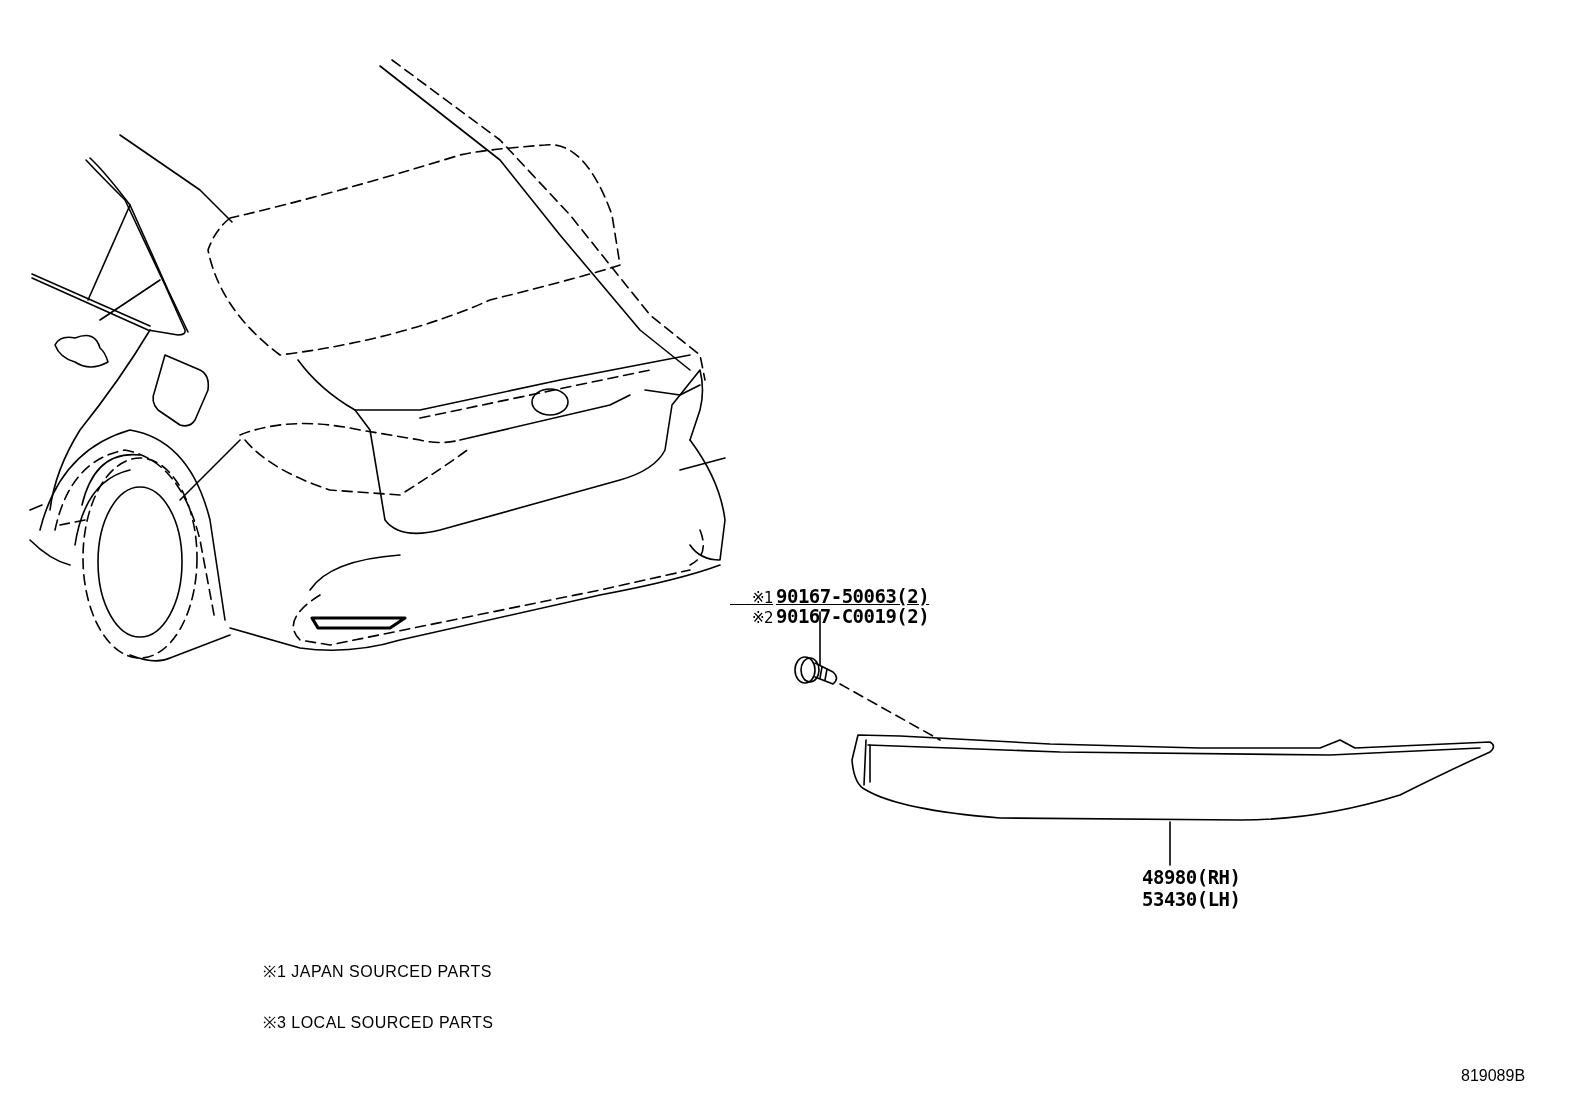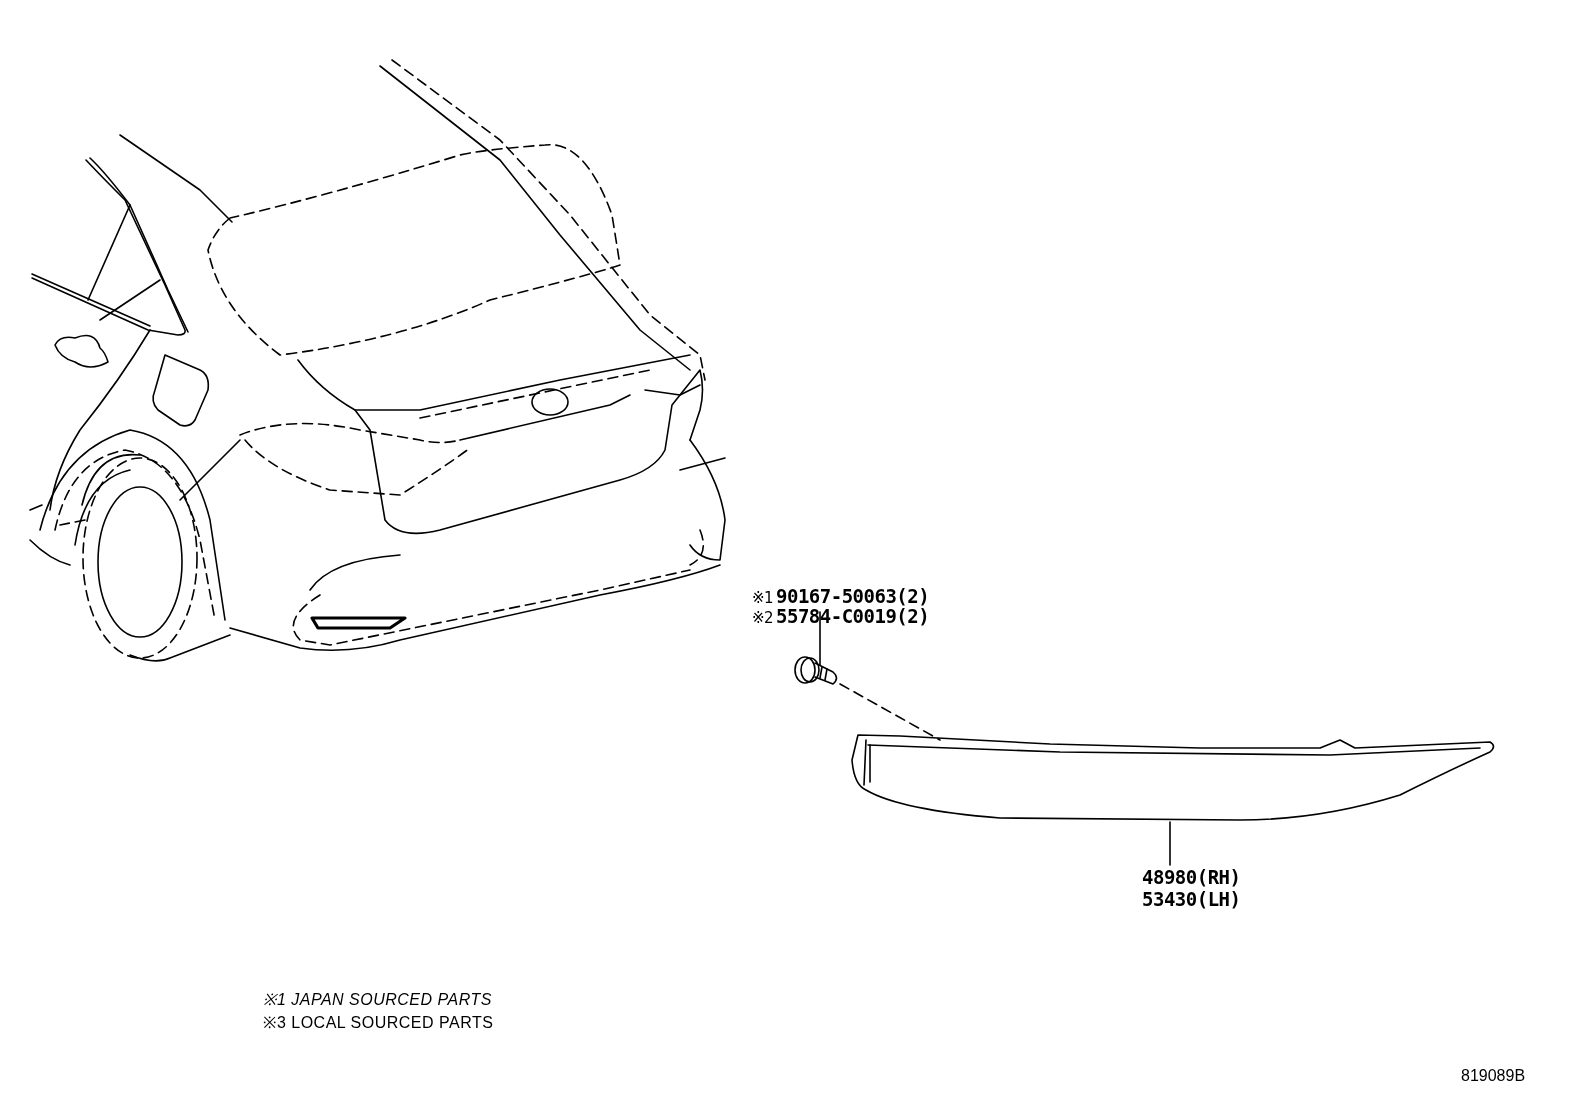--- a/index.html
+++ b/index.html
@@ -85,26 +85,26 @@
 
   <g>
     <path d="M858 735 L900 736 L1050 744 L1200 748 L1320 748 L1340 740 L1355 748 L1490 742 Q1497 746 1490 752 Q1450 770 1400 795 Q1320 820 1240 820 L1000 818 Q900 810 866 790 Q854 785 852 760 Z"></path>
     <path d="M866 740 L864 785"></path>
     <path d="M870 745 L870 782"></path>
     <path d="M868 745 L1060 752 L1330 755 L1480 748"></path>
     <line x1="1170" y1="822" x2="1170" y2="865"></line>
   </g>
 </svg>
 
-<div class="label part-no" style="left:730px; top:568px;">
+<div class="label part-no" style="left:730px; top:568px;text-decoration:underline;">
   <span class="callout-mark">※1</span><span>90167-50063(2)</span>
 </div>
 <div class="label part-no" style="left:730px; top:588px;">
-  <span class="callout-mark">※2</span><span>55784-C0019(2)</span>
+  <span class="callout-mark">※2</span><span>90167-C0019(2)</span>
 </div>
 
 <div class="label part-no" style="left:1142px; top:868px;">48980(RH)</div>
 <div class="label part-no" style="left:1142px; top:890px;">53430(LH)</div>
 
-<div class="label legend" style="left:263px; top:992px;font-style:italic;">※1 JAPAN SOURCED PARTS</div>
+<div class="label legend" style="left:263px; top:964px;">※1 JAPAN SOURCED PARTS</div>
 <div class="label legend" style="left:263px; top:1015px;">※3 LOCAL SOURCED PARTS</div>
 
 <div class="label diagram-id" style="left:1461px; top:1068px;">819089B</div>
 
 </body></html>

